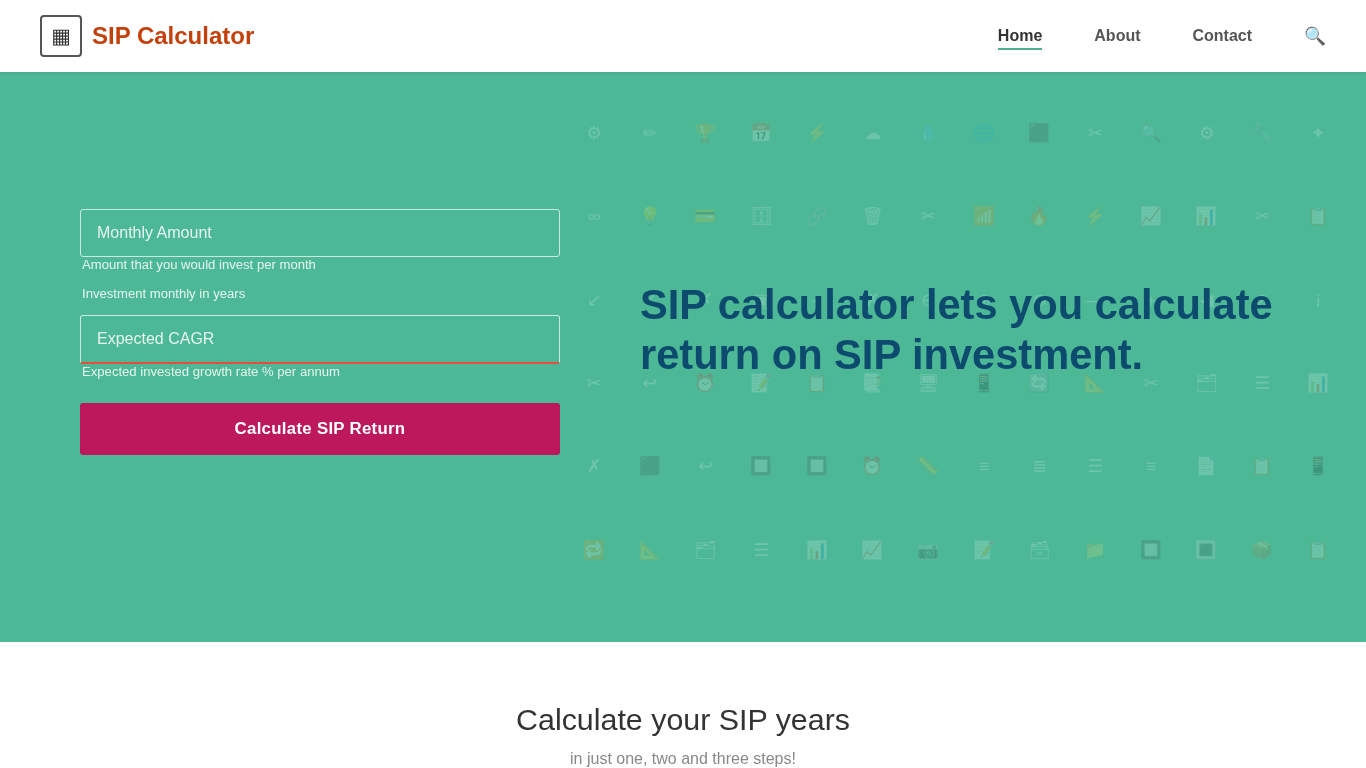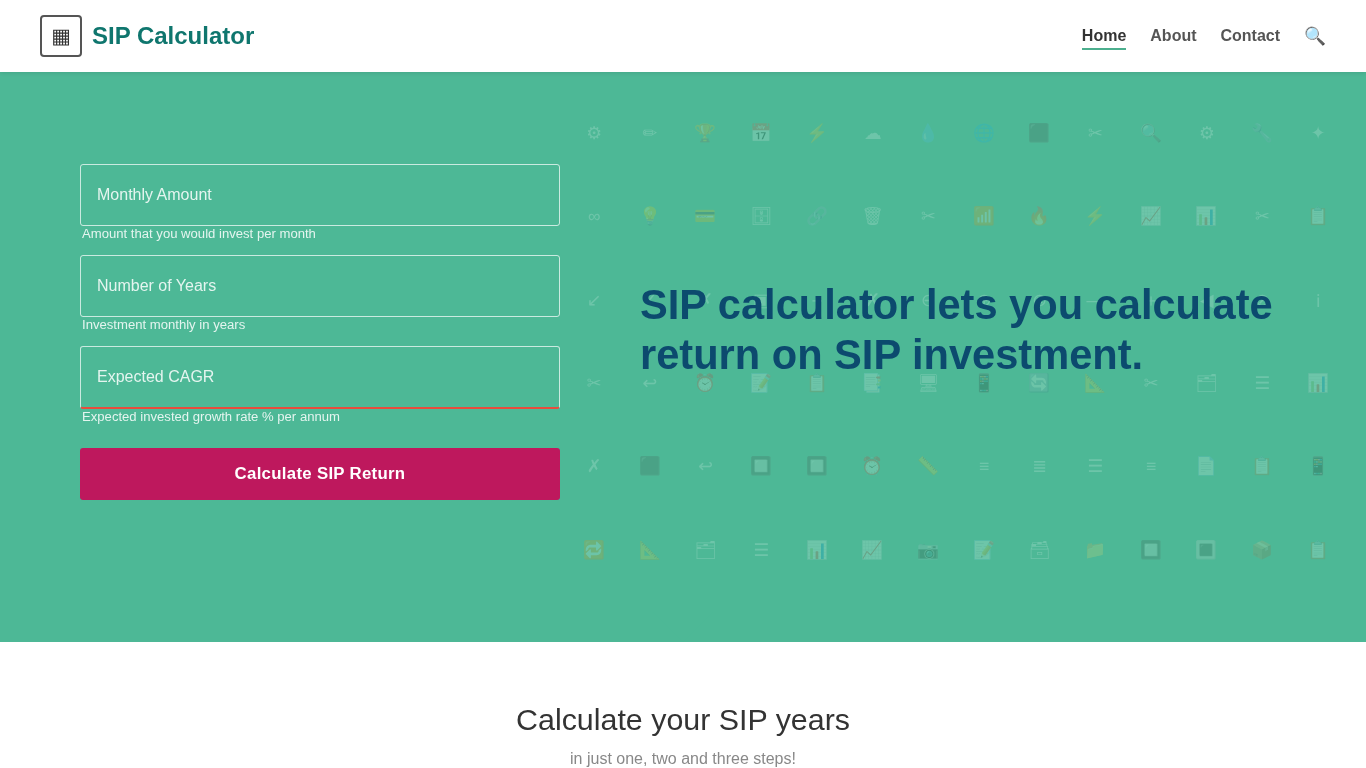--- a/index.html
+++ b/index.html
@@ -30,26 +30,26 @@
       border: 2px solid #555;
       border-radius: 4px;
       display: flex;
       align-items: center;
       justify-content: center;
       font-size: 18px;
     }
     .navbar-title {
       font-size: 1.5rem;
       font-weight: 600;
-      color: #0f766e;
+      color: #c2410c;
     }
     .navbar-nav {
       display: flex;
       align-items: center;
-      gap: 24px;
+      gap: 52px;
       list-style: none;
     }
     .navbar-nav a {
       text-decoration: none;
       color: #555;
       font-size: 1rem;
       font-weight: 700;
     }
     .navbar-nav .active-link {
       color: #333;
@@ -97,21 +97,21 @@
       line-height: 1.6;
       max-width: 680px;
     }
 
     
     .form-group {
       margin-bottom: 10px;
     }
     .form-input {
       width: 100%;
-      padding: 21px 16px;
+      padding: 14px 16px;
       border: 1.5px solid rgba(255,255,255,0.7);
       background: transparent;
       border-radius: 3px;
       font-size: 1rem;
       color: #fff;
       outline: none;
     }
     .form-input::placeholder {
       color: rgba(255,255,255,0.85);
       font-size: 1rem;
@@ -315,21 +315,20 @@
       <span>📋</span>
   </div>
 
   <div class="hero-left">
     <div class="form-group">
       <input type="text" class="form-input" placeholder="Monthly Amount" style="">
       <div class="form-hint">Amount that you would invest per month</div>
     </div>
 
     <div class="form-group">
-      <input type="text" class="form-input" placeholder="Number of Years" style="">
       <div class="form-hint">Investment monthly in years</div>
     </div>
 
     <div class="form-group">
       <input type="text" class="form-input cagr-input" placeholder="Expected CAGR" style="">
       <div class="form-hint">Expected invested growth rate % per annum</div>
     </div>
 
     <button class="btn-calculate">Calculate SIP Return</button>
   </div>

